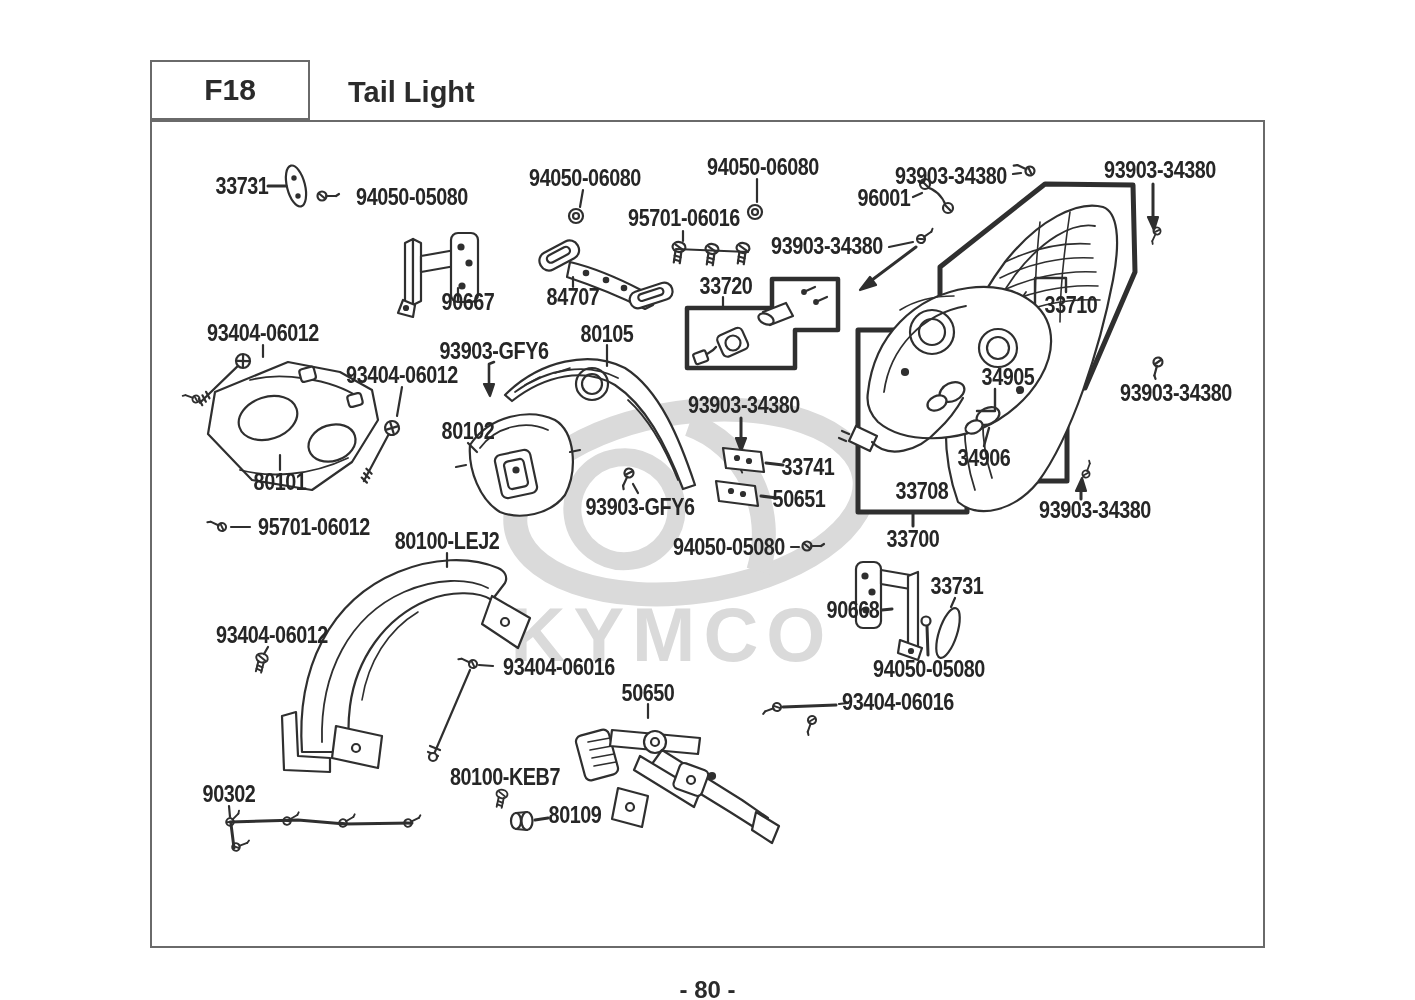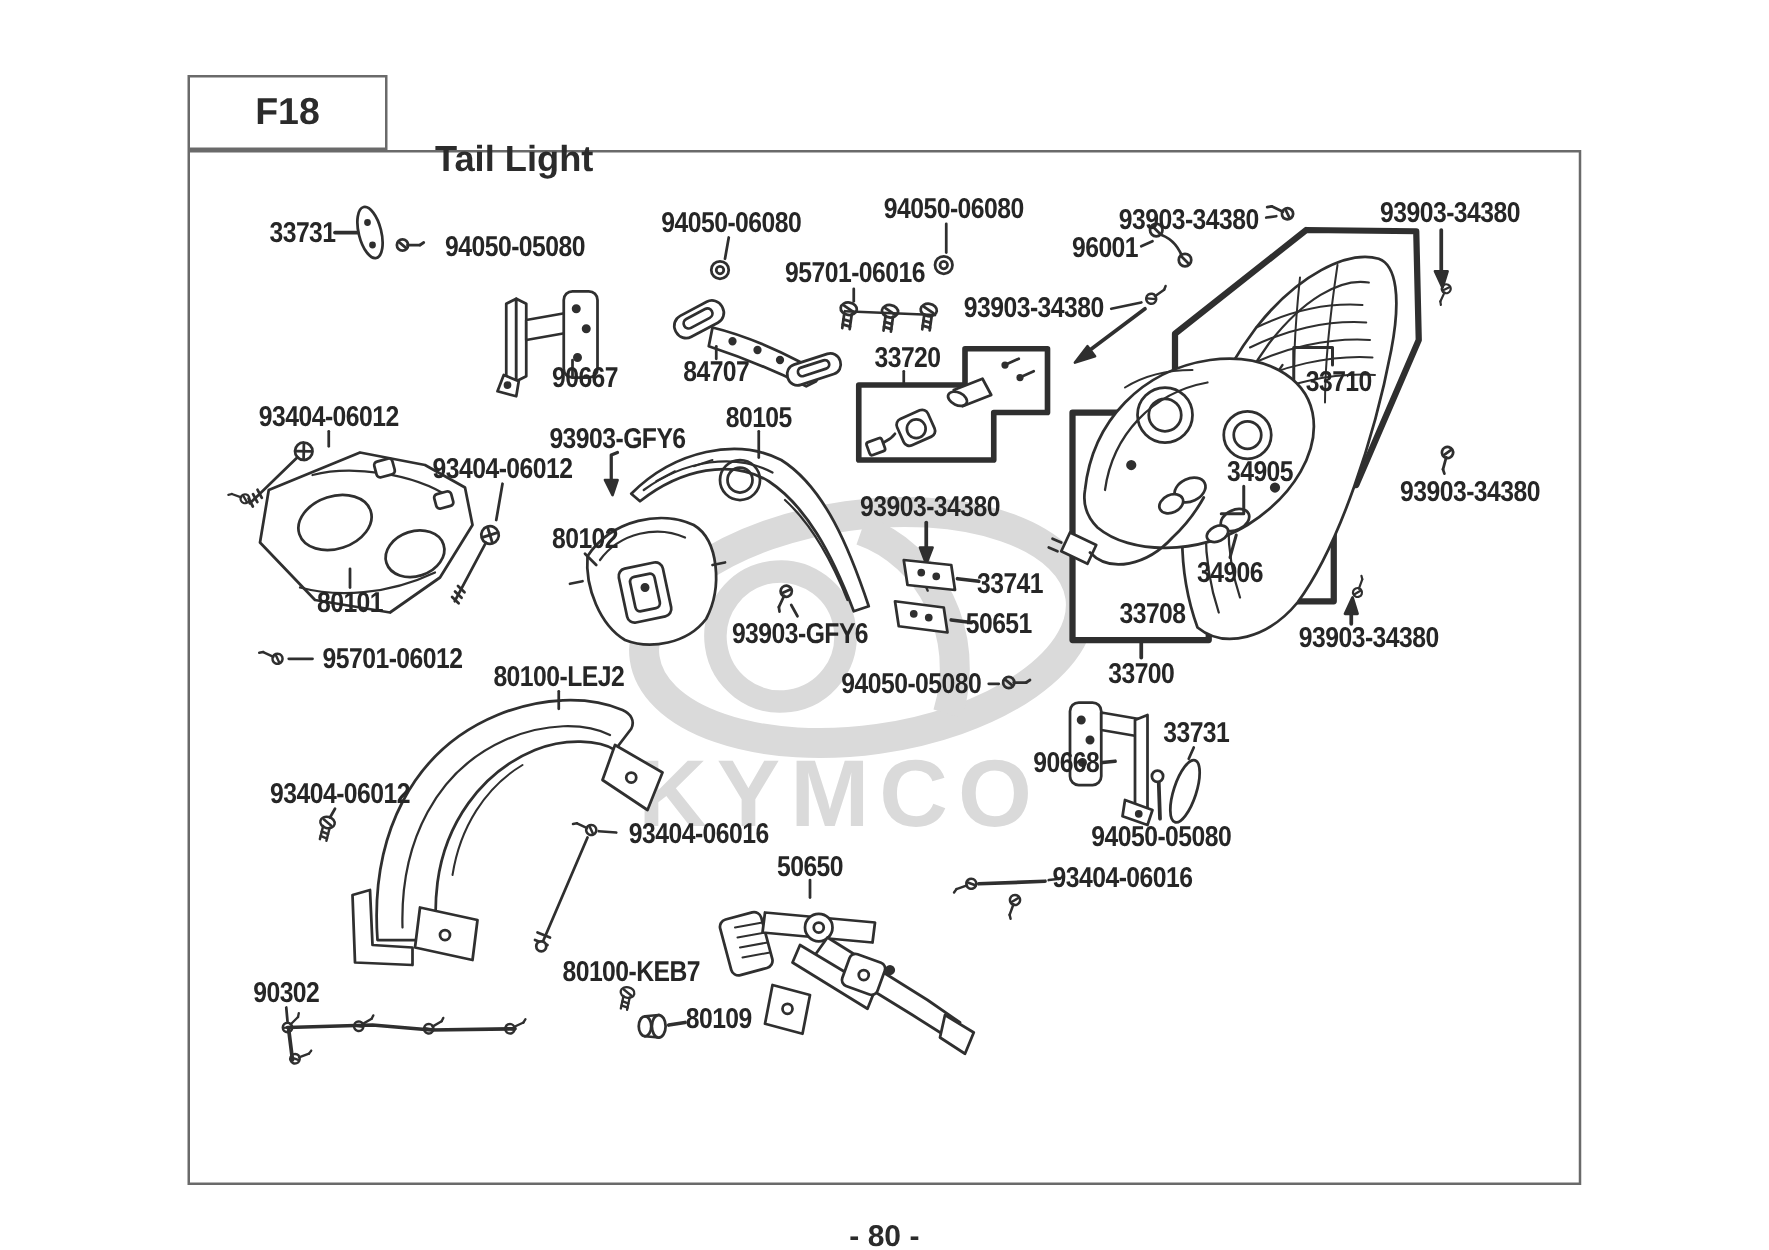--- a/index.html
+++ b/index.html
@@ -12,21 +12,21 @@
     border:2px solid #6a6a6a; background:transparent; pointer-events:none;
   }
   .title-box {
     position:absolute; left:150px; top:60px; width:156px; height:56px;
     border:2px solid #6a6a6a; background:#ffffff;
     display:flex; align-items:center; justify-content:center;
     font-size:30px; font-weight:bold; color:#2b2b2b;text-align:right;
   }
   .doc-title {
     position:absolute; left:348px; top:76px;
-    font-size:29px; font-weight:bold; color:#2b2b2b; white-space:nowrap;margin-top:36px;
+    font-size:29px; font-weight:bold; color:#2b2b2b; white-space:nowrap;
   }
   .page-num {
     position:absolute; left:0; top:951px; width:1415px; text-align:center;
     font-size:24px; font-weight:bold; color:#2b2b2b;margin-top:25px;
   }
   svg.canvas { position:absolute; left:0; top:0; }
   .labels-layer { position:absolute; left:0; top:0; width:1415px; height:1000px; pointer-events:none; }
   .part-label {
     position:absolute; transform:translate(-50%,-50%) scaleX(.86);
     font-size:23px; font-weight:bold; color:#262626;

